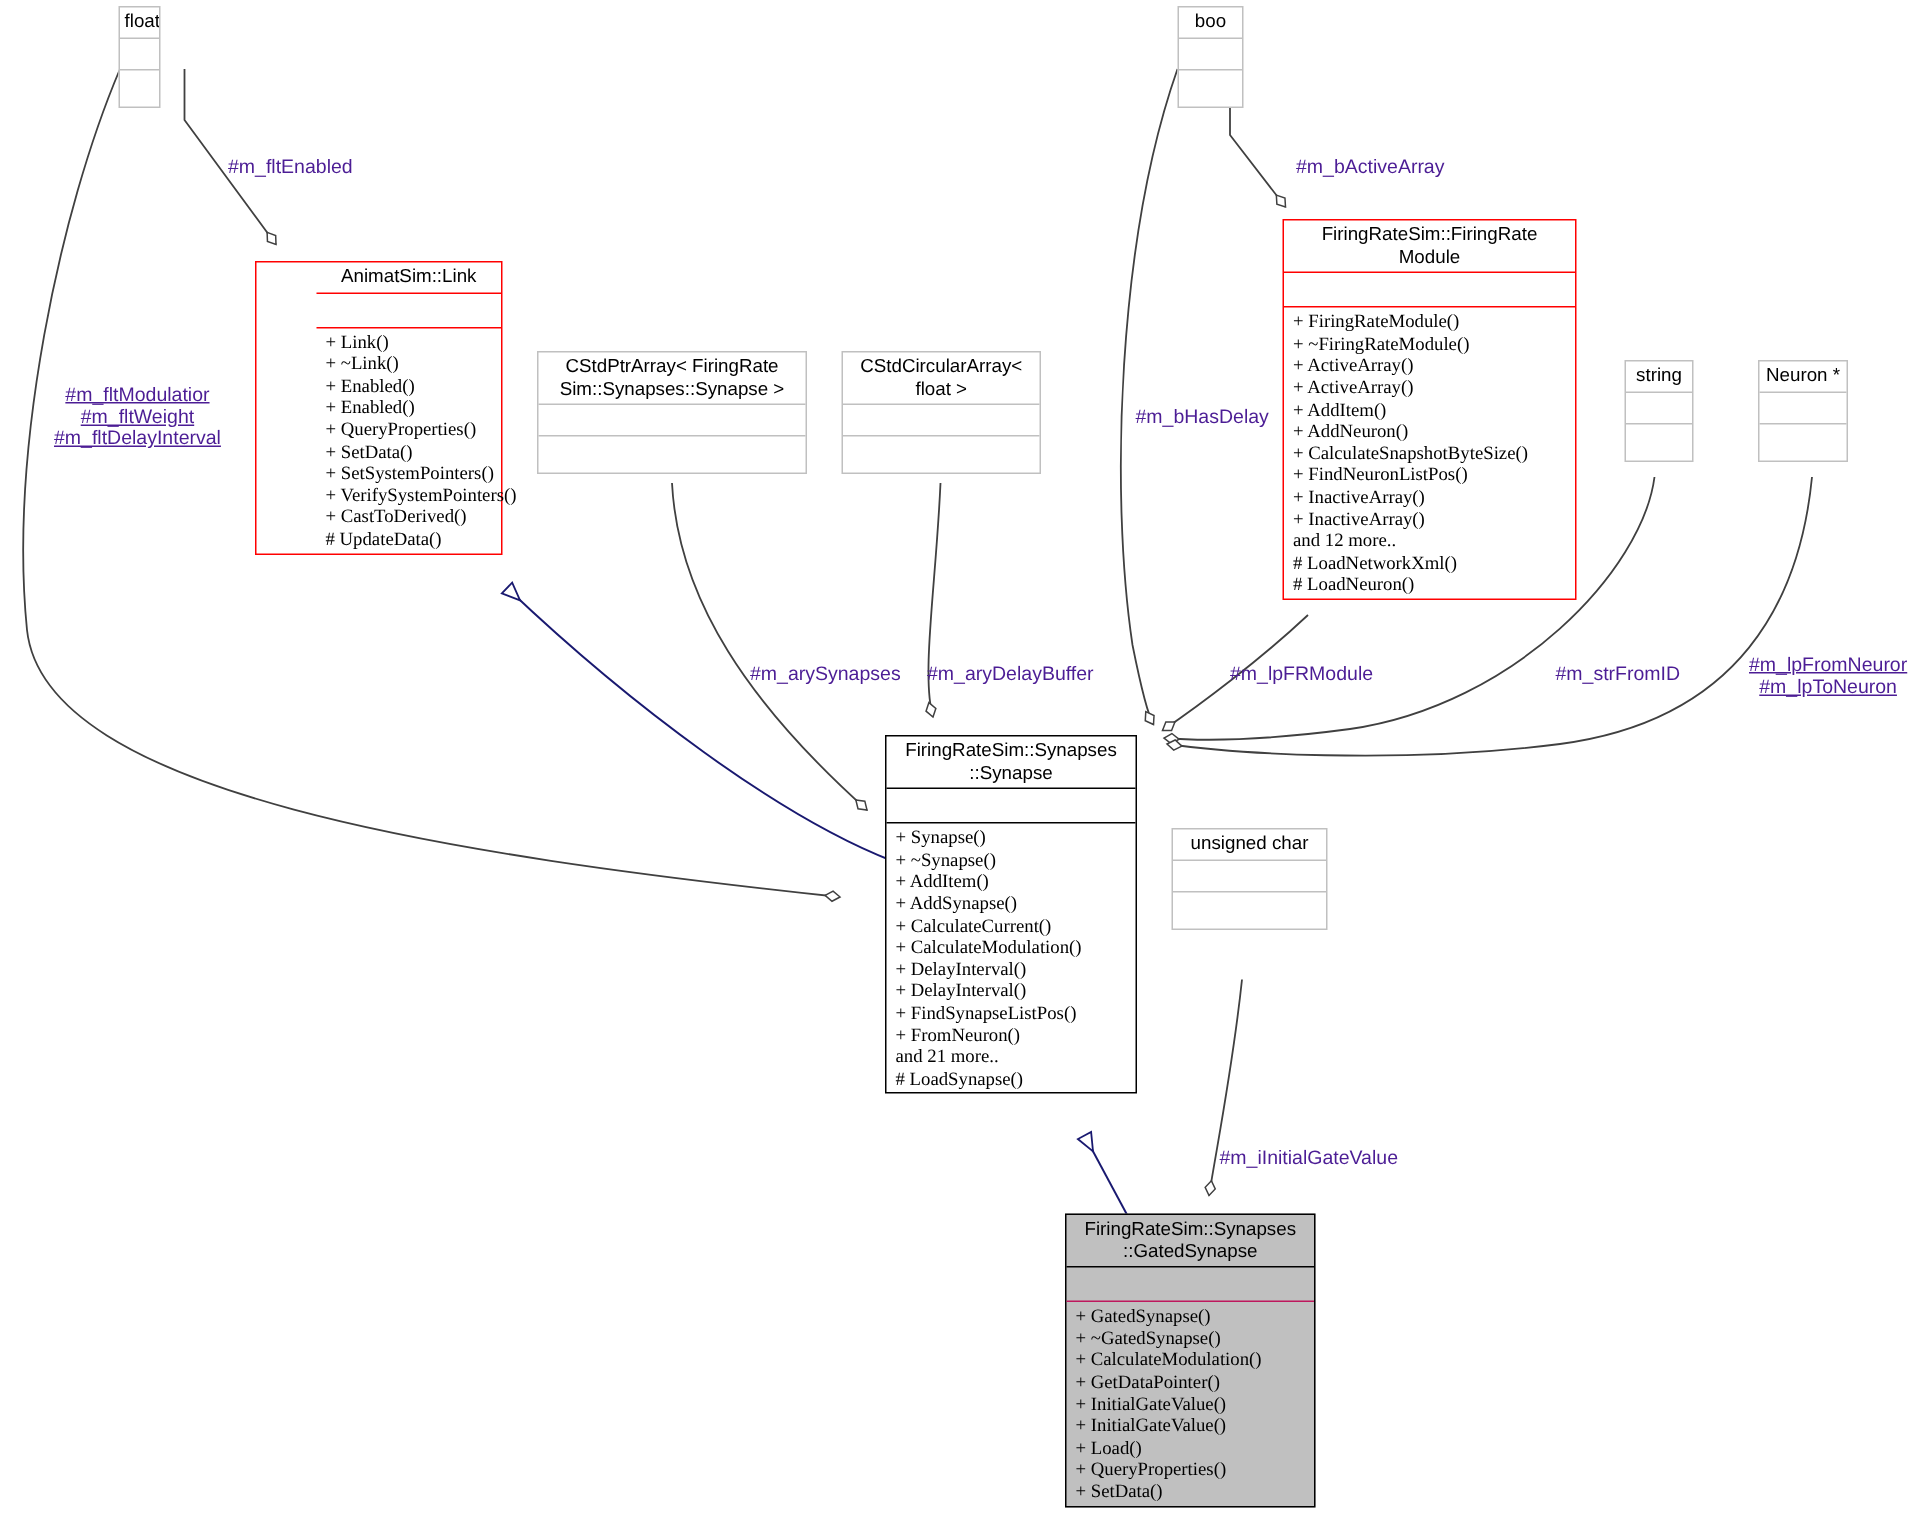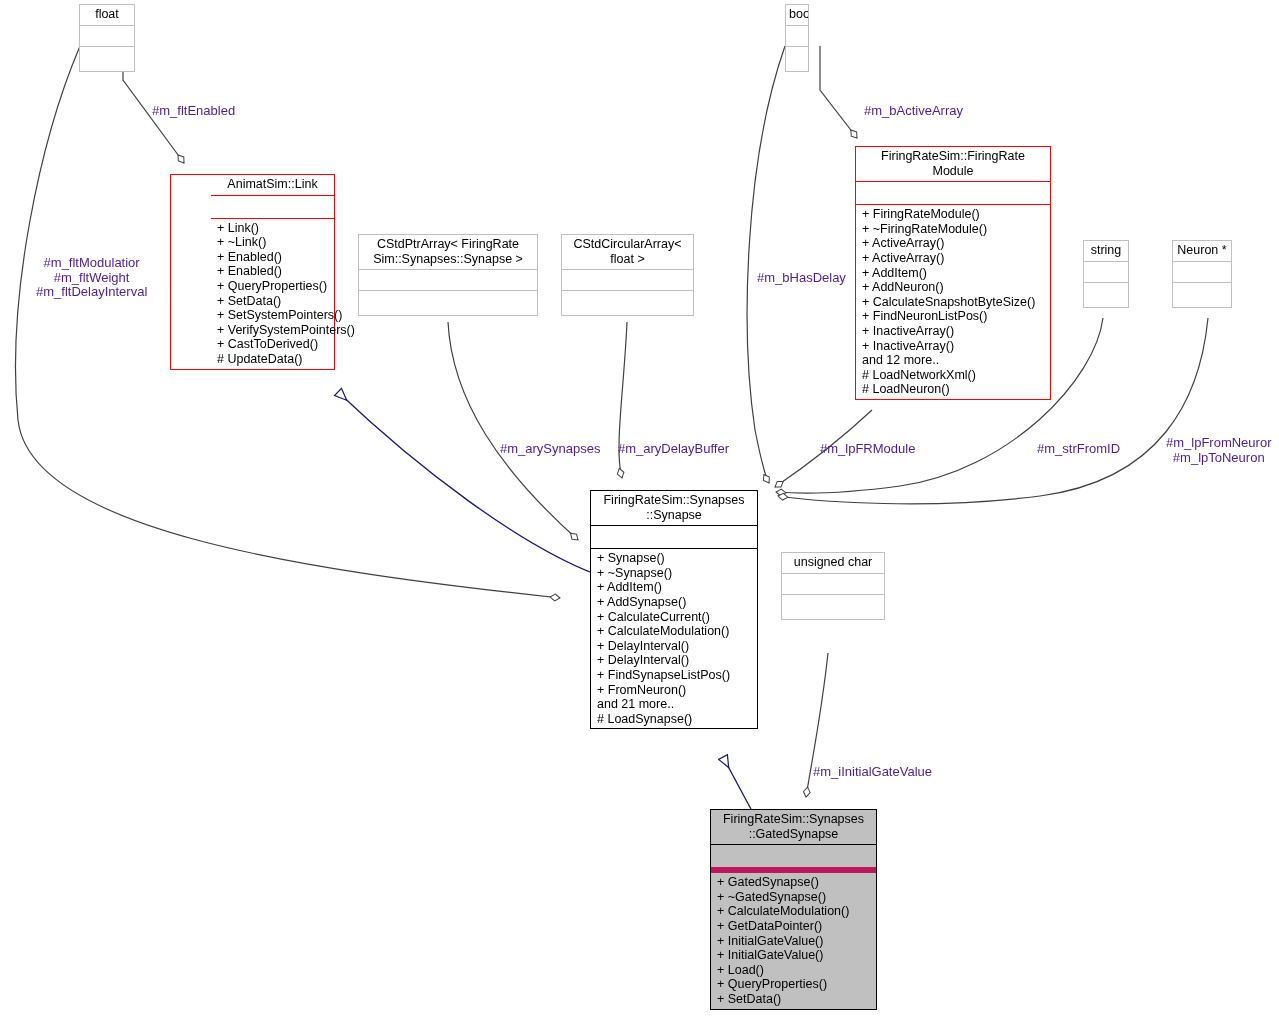--- a/index.html
+++ b/index.html
@@ -46,20 +46,21 @@
   .node .sep {
     border-top: 1px solid #c0c0c0;
   }
   .node .attrs {
     min-height: 18px;
   }
   .node .ops {
     border-top: 1px solid #c0c0c0;
     min-height: 18px;
     padding: 2px 0 2px 0;
+    font-family: Liberation Serif, serif;
   }
   .node .ops .row {
     padding: 0 4px 0 6px;
     white-space: nowrap;
   }
 
   
   .node.redbox {
     border: 1px solid #ff0000;
   }
@@ -72,31 +73,31 @@
   }
   .node.blackbox .sep { border-top: 1px solid #000000; }
   .node.blackbox .ops { border-top: 1px solid #000000; }
 
   
   .node.graybox {
     border: 1px solid #000000;
     background: #c0c0c0;
   }
   .node.graybox .sep { border-top: 1px solid #000000; }
-  .node.graybox .ops { border-top: 6px solid #be185d; }
+  .node.graybox .ops { border-top: 1px solid #be185d; }
 
   .edge-label {
     position: absolute;
     font-size: 13px;
     line-height: 14.6px;
     color: #4c1d95;
     white-space: nowrap;
     z-index: 4;
   }
-  .edge-label.center { text-align: center; }
+  .edge-label.center { text-align: center; text-decoration: underline; }
 </style>
 </head>
 <body>
 
 <div id="canvas">
 
   <svg class="edges" viewBox="0 0 1279 1021">
     <defs>
       <marker id="hollow-diamond" markerWidth="14" markerHeight="14" refX="11" refY="5" orient="auto" markerUnits="userSpaceOnUse">
         <path d="M 1,5 L 6,1.6 L 11,5 L 6,8.4 Z" fill="#ffffff" stroke="#404040" stroke-width="1"></path>
@@ -148,27 +149,27 @@
 
     <g>
       <path d="M 595,574 C 520,545 420,470 338,392" fill="none" stroke="#191970" stroke-width="1.3" marker-end="url(#hollow-triangle)"></path>
     </g>
 
     <g>
       <path d="M 752,811 L 723,757" fill="none" stroke="#191970" stroke-width="1.3" marker-end="url(#hollow-triangle)"></path>
     </g>
   </svg>
 
-  <div class="node" style="left:79px; top:4px; width:56px;">
+  <div class="node" style="left:79px; top:4px; width:28px;">
     <div class="title">float</div>
     <div class="sep attrs" style="height:20px;"></div>
     <div class="ops" style="height:20px;"></div>
   </div>
 
-  <div class="node" style="left:785px; top:4px; width:24px;">
+  <div class="node" style="left:785px; top:4px; width:44px;">
     <div class="title">boo</div>
     <div class="sep attrs" style="height:20px;"></div>
     <div class="ops" style="height:20px;"></div>
   </div>
 
   <div class="node redbox" style="left:170px; top:174px; width:165px;padding-left:40px;">
     <div class="title">AnimatSim::Link</div>
     <div class="sep attrs" style="height:22px;"></div>
     <div class="ops">
       <div class="row">+ Link()</div>

